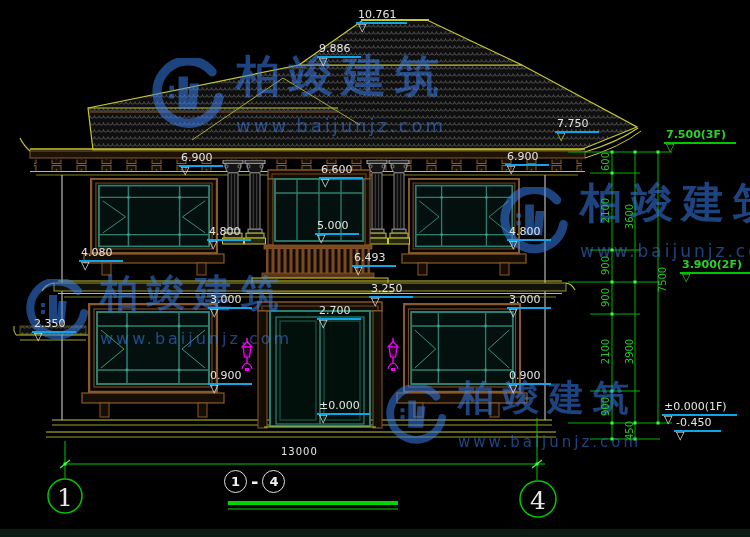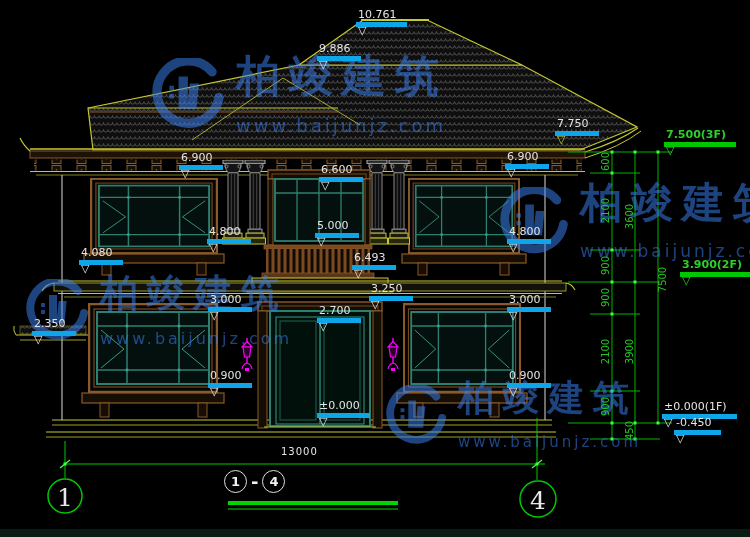--- a/index.html
+++ b/index.html
@@ -2,21 +2,21 @@
 <html><head>
 <meta charset="utf-8">
 <style>
   html,body{margin:0;padding:0;background:#000;}
   #canvas{position:relative;width:750px;height:537px;background:#000;overflow:hidden;
           font-family:"DejaVu Sans",sans-serif;}
   #drawing-svg{position:absolute;left:0;top:0;}
 
   
   .mark{position:absolute;color:#e4e4e4;font-size:11px;line-height:12px;z-index:5;}
-  .mlab{display:block;border-bottom:5px solid #0ea5e9;padding:0 10px 1px 2px;white-space:nowrap;}
+  .mlab{display:block;border-bottom:2px solid #0ea5e9;padding:0 10px 1px 2px;white-space:nowrap;}
   .mtri{display:block;font-size:11px;line-height:9px;margin:-1px 0 0 2px;color:#e4e4e4;}
   .mark.green{color:#2bd02b;font-weight:bold;}
   .mark.green .mlab{border-bottom-color:#00c800;}
   .mark.green .mtri{color:#2bd02b;}
   .mark.ytri .mtri{color:#c8c832;}
 
   .dimtext{position:absolute;color:#e8e8e8;font-size:10px;z-index:5;letter-spacing:1px;}
 
   
   .vdim{position:absolute;width:36px;text-align:center;color:#23c623;font-size:10px;

